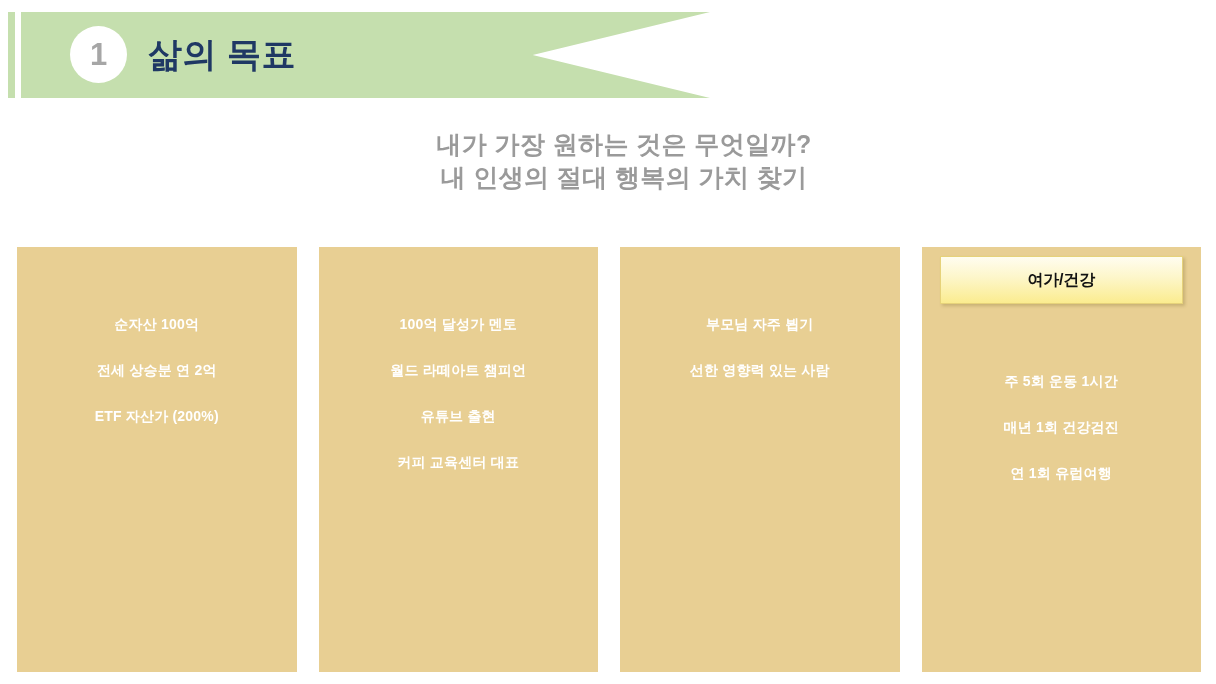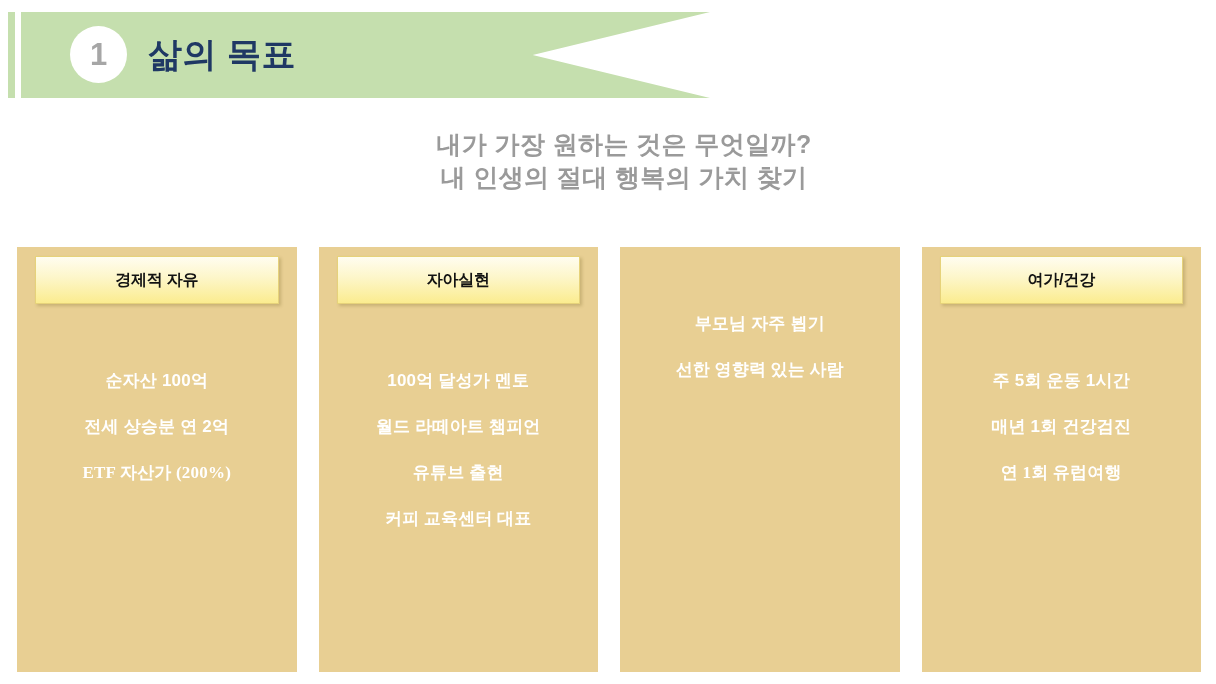--- a/index.html
+++ b/index.html
@@ -130,30 +130,30 @@
     white-space: nowrap;
   }
   .card-items {
     margin-top: 66px;
     width: 100%;
     display: flex;
     flex-direction: column;
     align-items: center;
   }
   .card-item {
-    font-size: 17px;
+    font-size: 14px;
     font-weight: bold;
     color: #ffffff;
     text-align: center;
     line-height: 22px;
     letter-spacing: 0.2px;
     margin-bottom: 24px;
     white-space: pre-line;
   }
-  .card-items .card-item:last-child { margin-bottom: 0; font-family: Liberation Serif, serif; }
+  .card-items .card-item:last-child { margin-bottom: 0; }
 </style>
 </head>
 <body>
 
 <div id="header-banner">
   <div class="accent-bar" id="accent-bar-1"></div>
   <div class="accent-bar" id="accent-bar-2"></div>
   <div id="banner-ribbon"></div>
   <div id="step-circle">
     <span id="step-number">1</span>
@@ -162,34 +162,28 @@
 </div>
 
 <div id="subtitle-block">
   <span class="sub-line">내가 가장 원하는 것은 무엇일까?</span>
   <span class="sub-line">내 인생의 절대 행복의 가치 찾기</span>
 </div>
 
 <div id="cards-row">
 
   <div class="goal-card">
-    <div class="card-chip">
-      <span class="card-chip-label">경제적 자유</span>
-    </div>
     <div class="card-items">
       <div class="card-item">순자산 100억</div>
       <div class="card-item">전세 상승분 연 2억</div>
       <div class="card-item">ETF 자산가 (200%)</div>
     </div>
   </div>
 
   <div class="goal-card">
-    <div class="card-chip">
-      <span class="card-chip-label">자아실현</span>
-    </div>
     <div class="card-items">
       <div class="card-item">100억 달성가 멘토</div>
       <div class="card-item">월드 라떼아트 챔피언</div>
       <div class="card-item">유튜브 출현</div>
       <div class="card-item">커피 교육센터 대표</div>
     </div>
   </div>
 
   <div class="goal-card">
     <div class="card-items">

